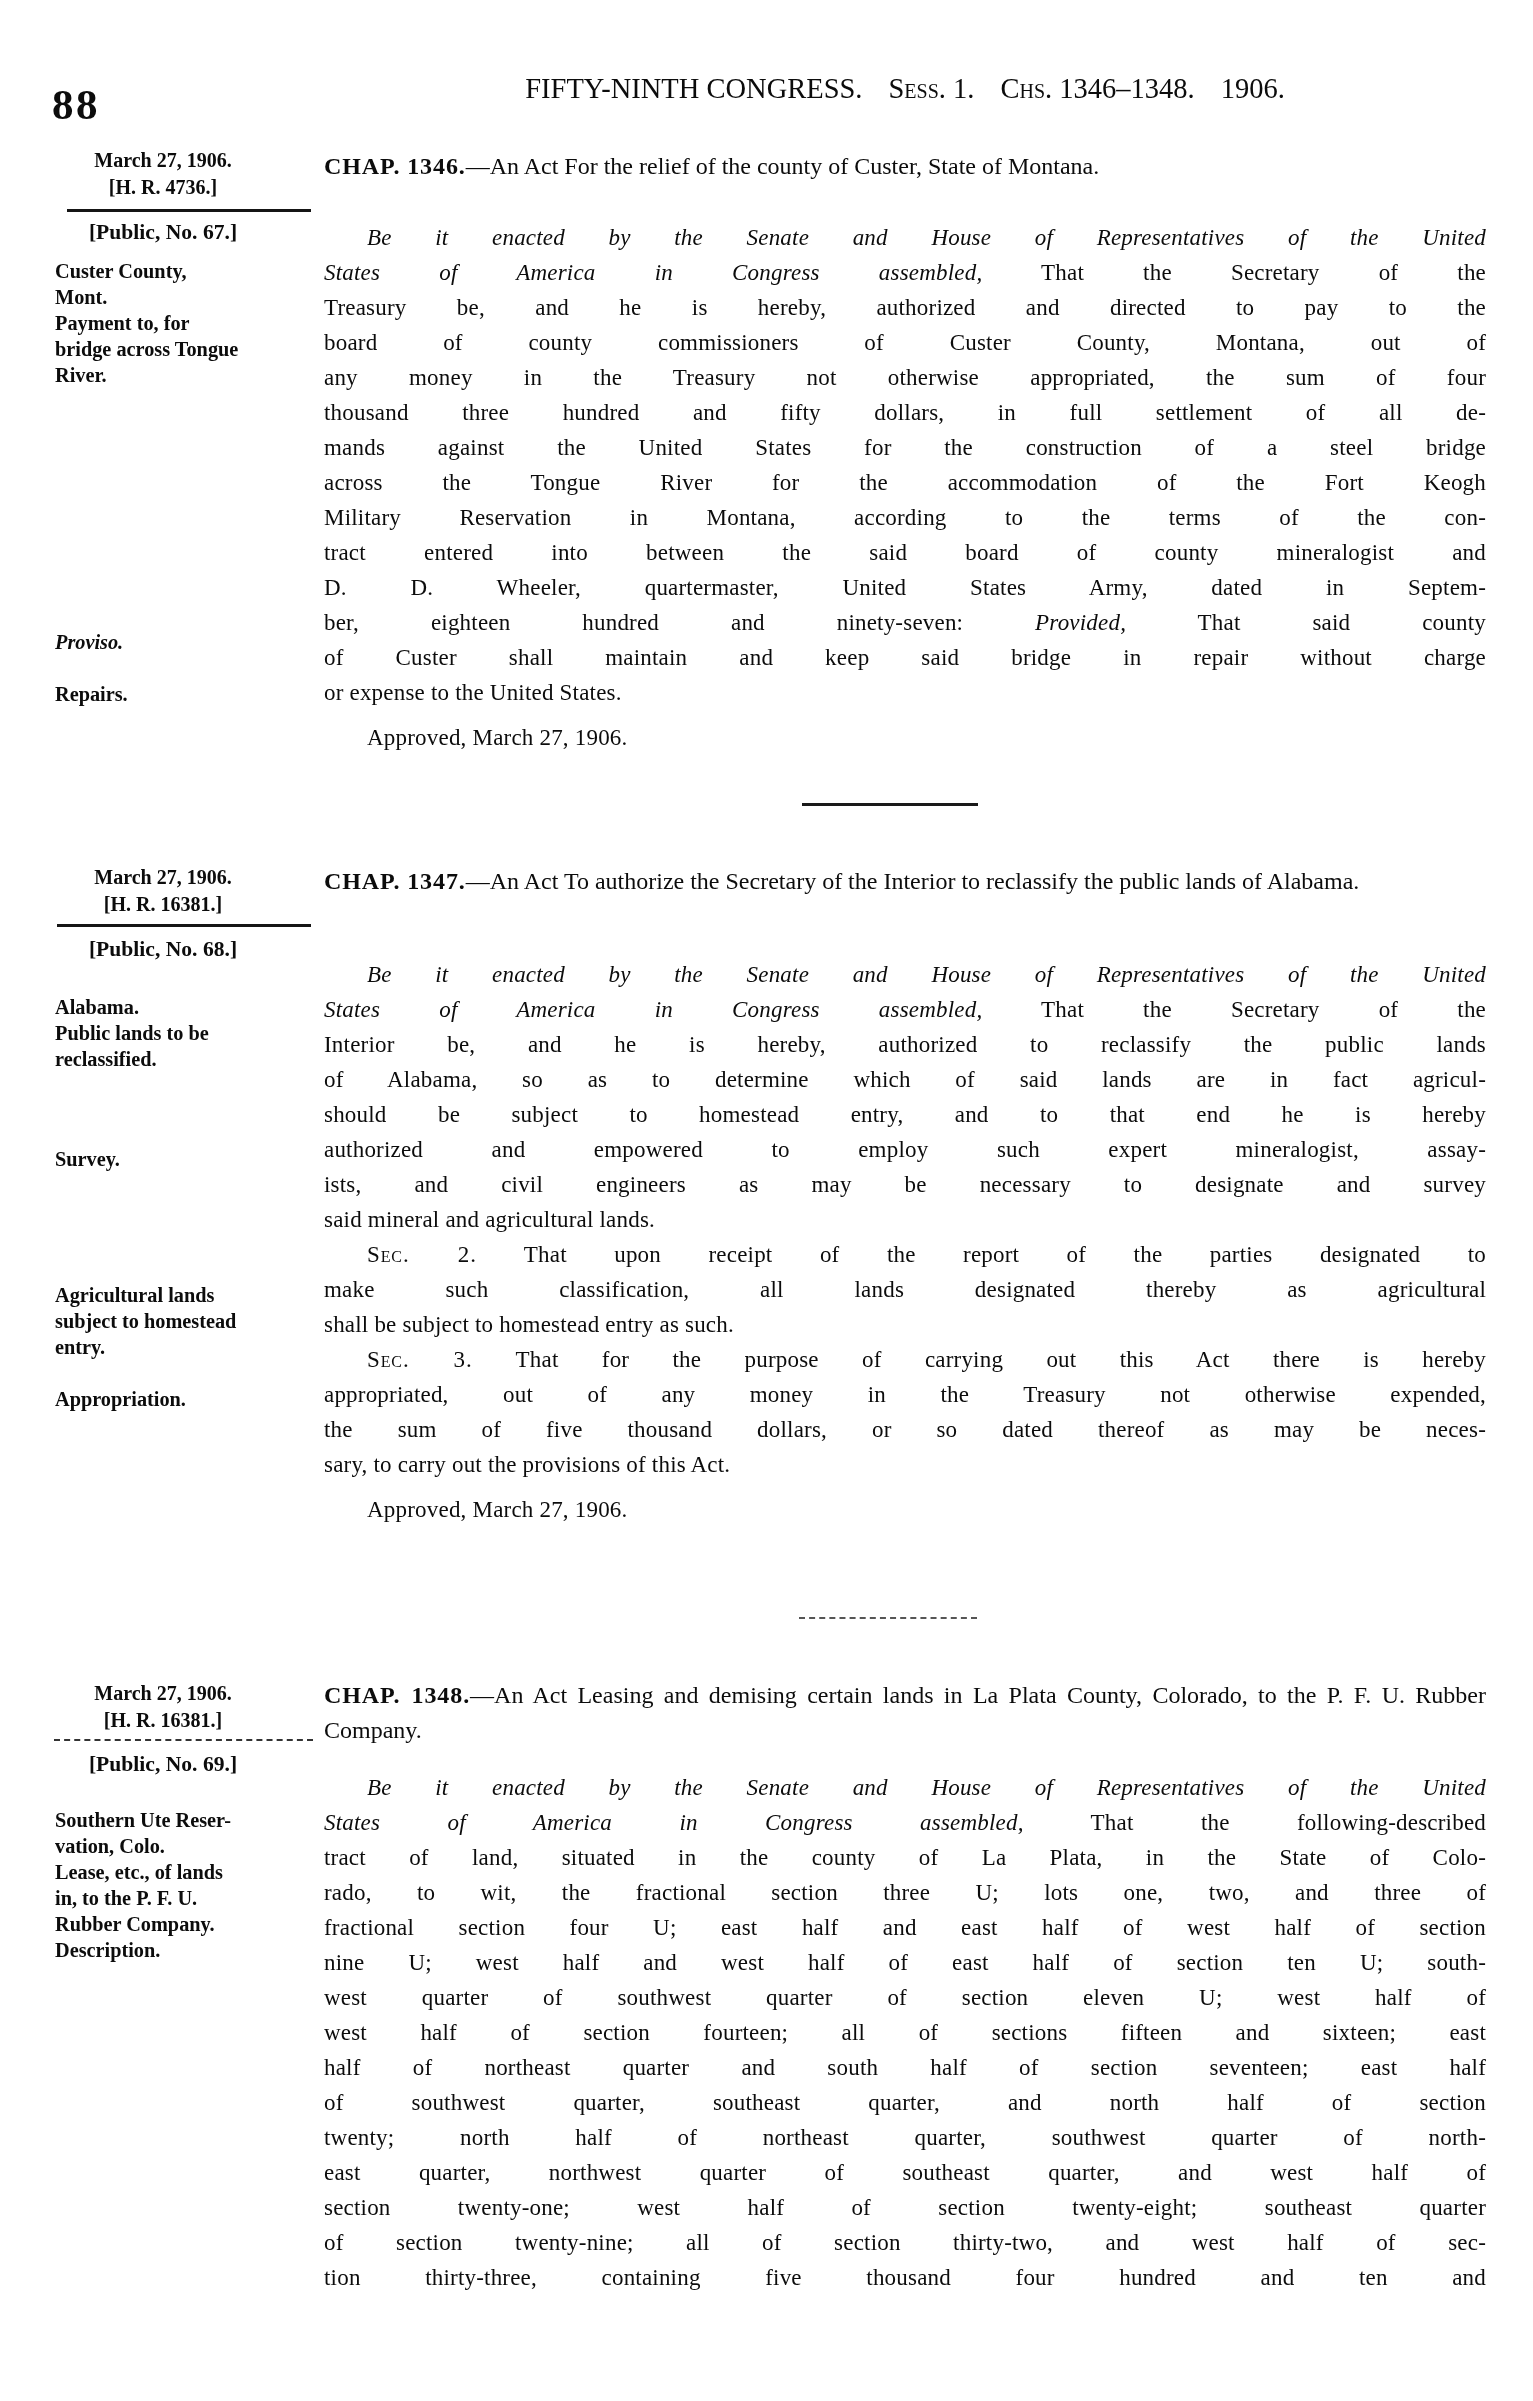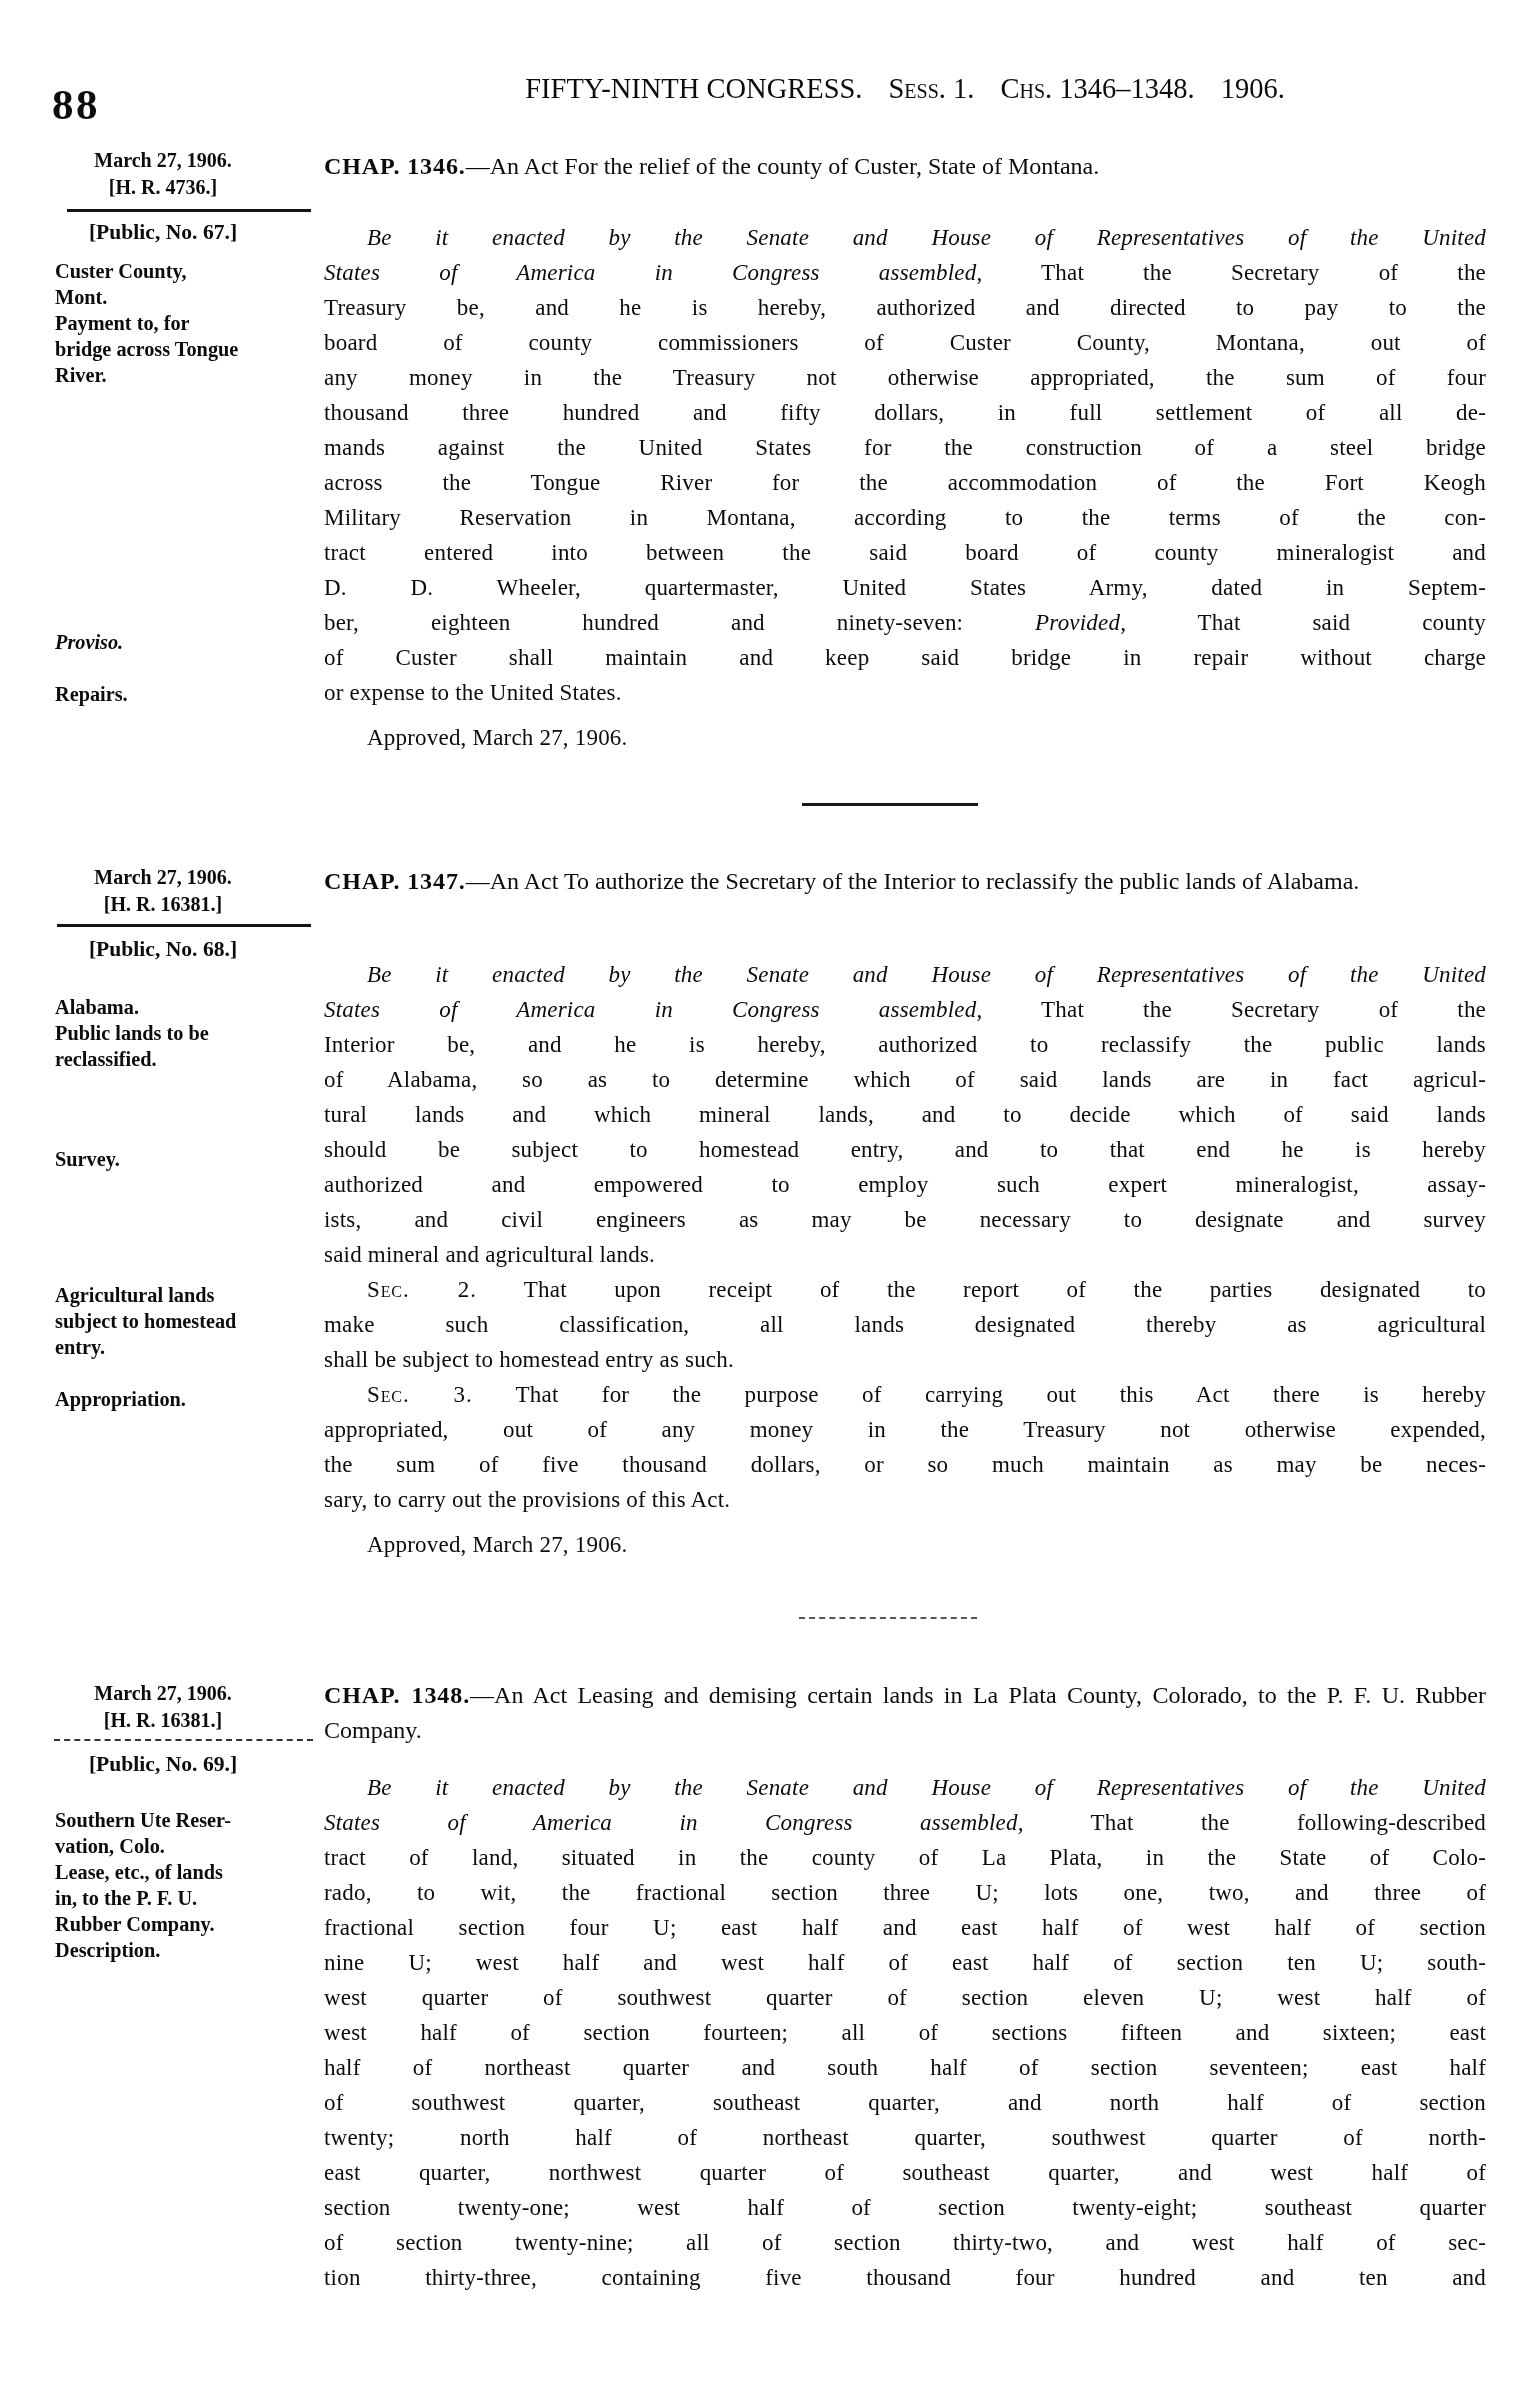--- a/index.html
+++ b/index.html
@@ -110,31 +110,30 @@
 
 <div class="abs chap-heading" style="top:864px;">
   <span class="chap-label">CHAP. 1347.</span><span>—An Act To authorize the Secretary of the Interior to reclassify the public lands of Alabama.</span>
 </div>
 
 <div class="abs body-col" style="top:957px;">
   <p class="bl ind"><span class="it">Be it enacted by the Senate and House of Representatives of the United</span></p>
   <p class="bl"><span class="it">States of America in Congress assembled,</span><span> That the Secretary of the</span></p>
   <p class="bl"><span>Interior be, and he is hereby, authorized to reclassify the public lands</span></p>
   <p class="bl"><span>of Alabama, so as to determine which of said lands are in fact agricul-</span></p>
-  <p class="bl"><span>tural lands and which mineral lands, and to decide which of said lands</span></p>
   <p class="bl"><span>should be subject to homestead entry, and to that end he is hereby</span></p>
   <p class="bl"><span>authorized and empowered to employ such expert mineralogist, assay-</span></p>
   <p class="bl"><span>ists, and civil engineers as may be necessary to designate and survey</span></p>
   <p class="bl end"><span>said mineral and agricultural lands.</span></p>
   <p class="bl ind"><span class="sc">Sec. 2.</span><span> That upon receipt of the report of the parties designated to</span></p>
   <p class="bl"><span>make such classification, all lands designated thereby as agricultural</span></p>
   <p class="bl end"><span>shall be subject to homestead entry as such.</span></p>
   <p class="bl ind"><span class="sc">Sec. 3.</span><span> That for the purpose of carrying out this Act there is hereby</span></p>
   <p class="bl"><span>appropriated, out of any money in the Treasury not otherwise expended,</span></p>
-  <p class="bl"><span>the sum of five thousand dollars, or so much maintain as may be neces-</span></p>
+  <p class="bl"><span>the sum of five thousand dollars, or so dated thereof as may be neces-</span></p>
   <p class="bl end"><span>sary, to carry out the provisions of this Act.</span></p>
   <p class="bl end ind approved"><span>Approved, March 27, 1906.</span></p>
 </div>
 
 <div class="abs sep dashed" style="top:1617px; left:799px; width:178px;"></div>
 
 <div class="abs margin-head" style="top:1680px;">
   <p>March 27, 1906.</p>
   <p>[H. R. 16381.]</p>
 </div>

